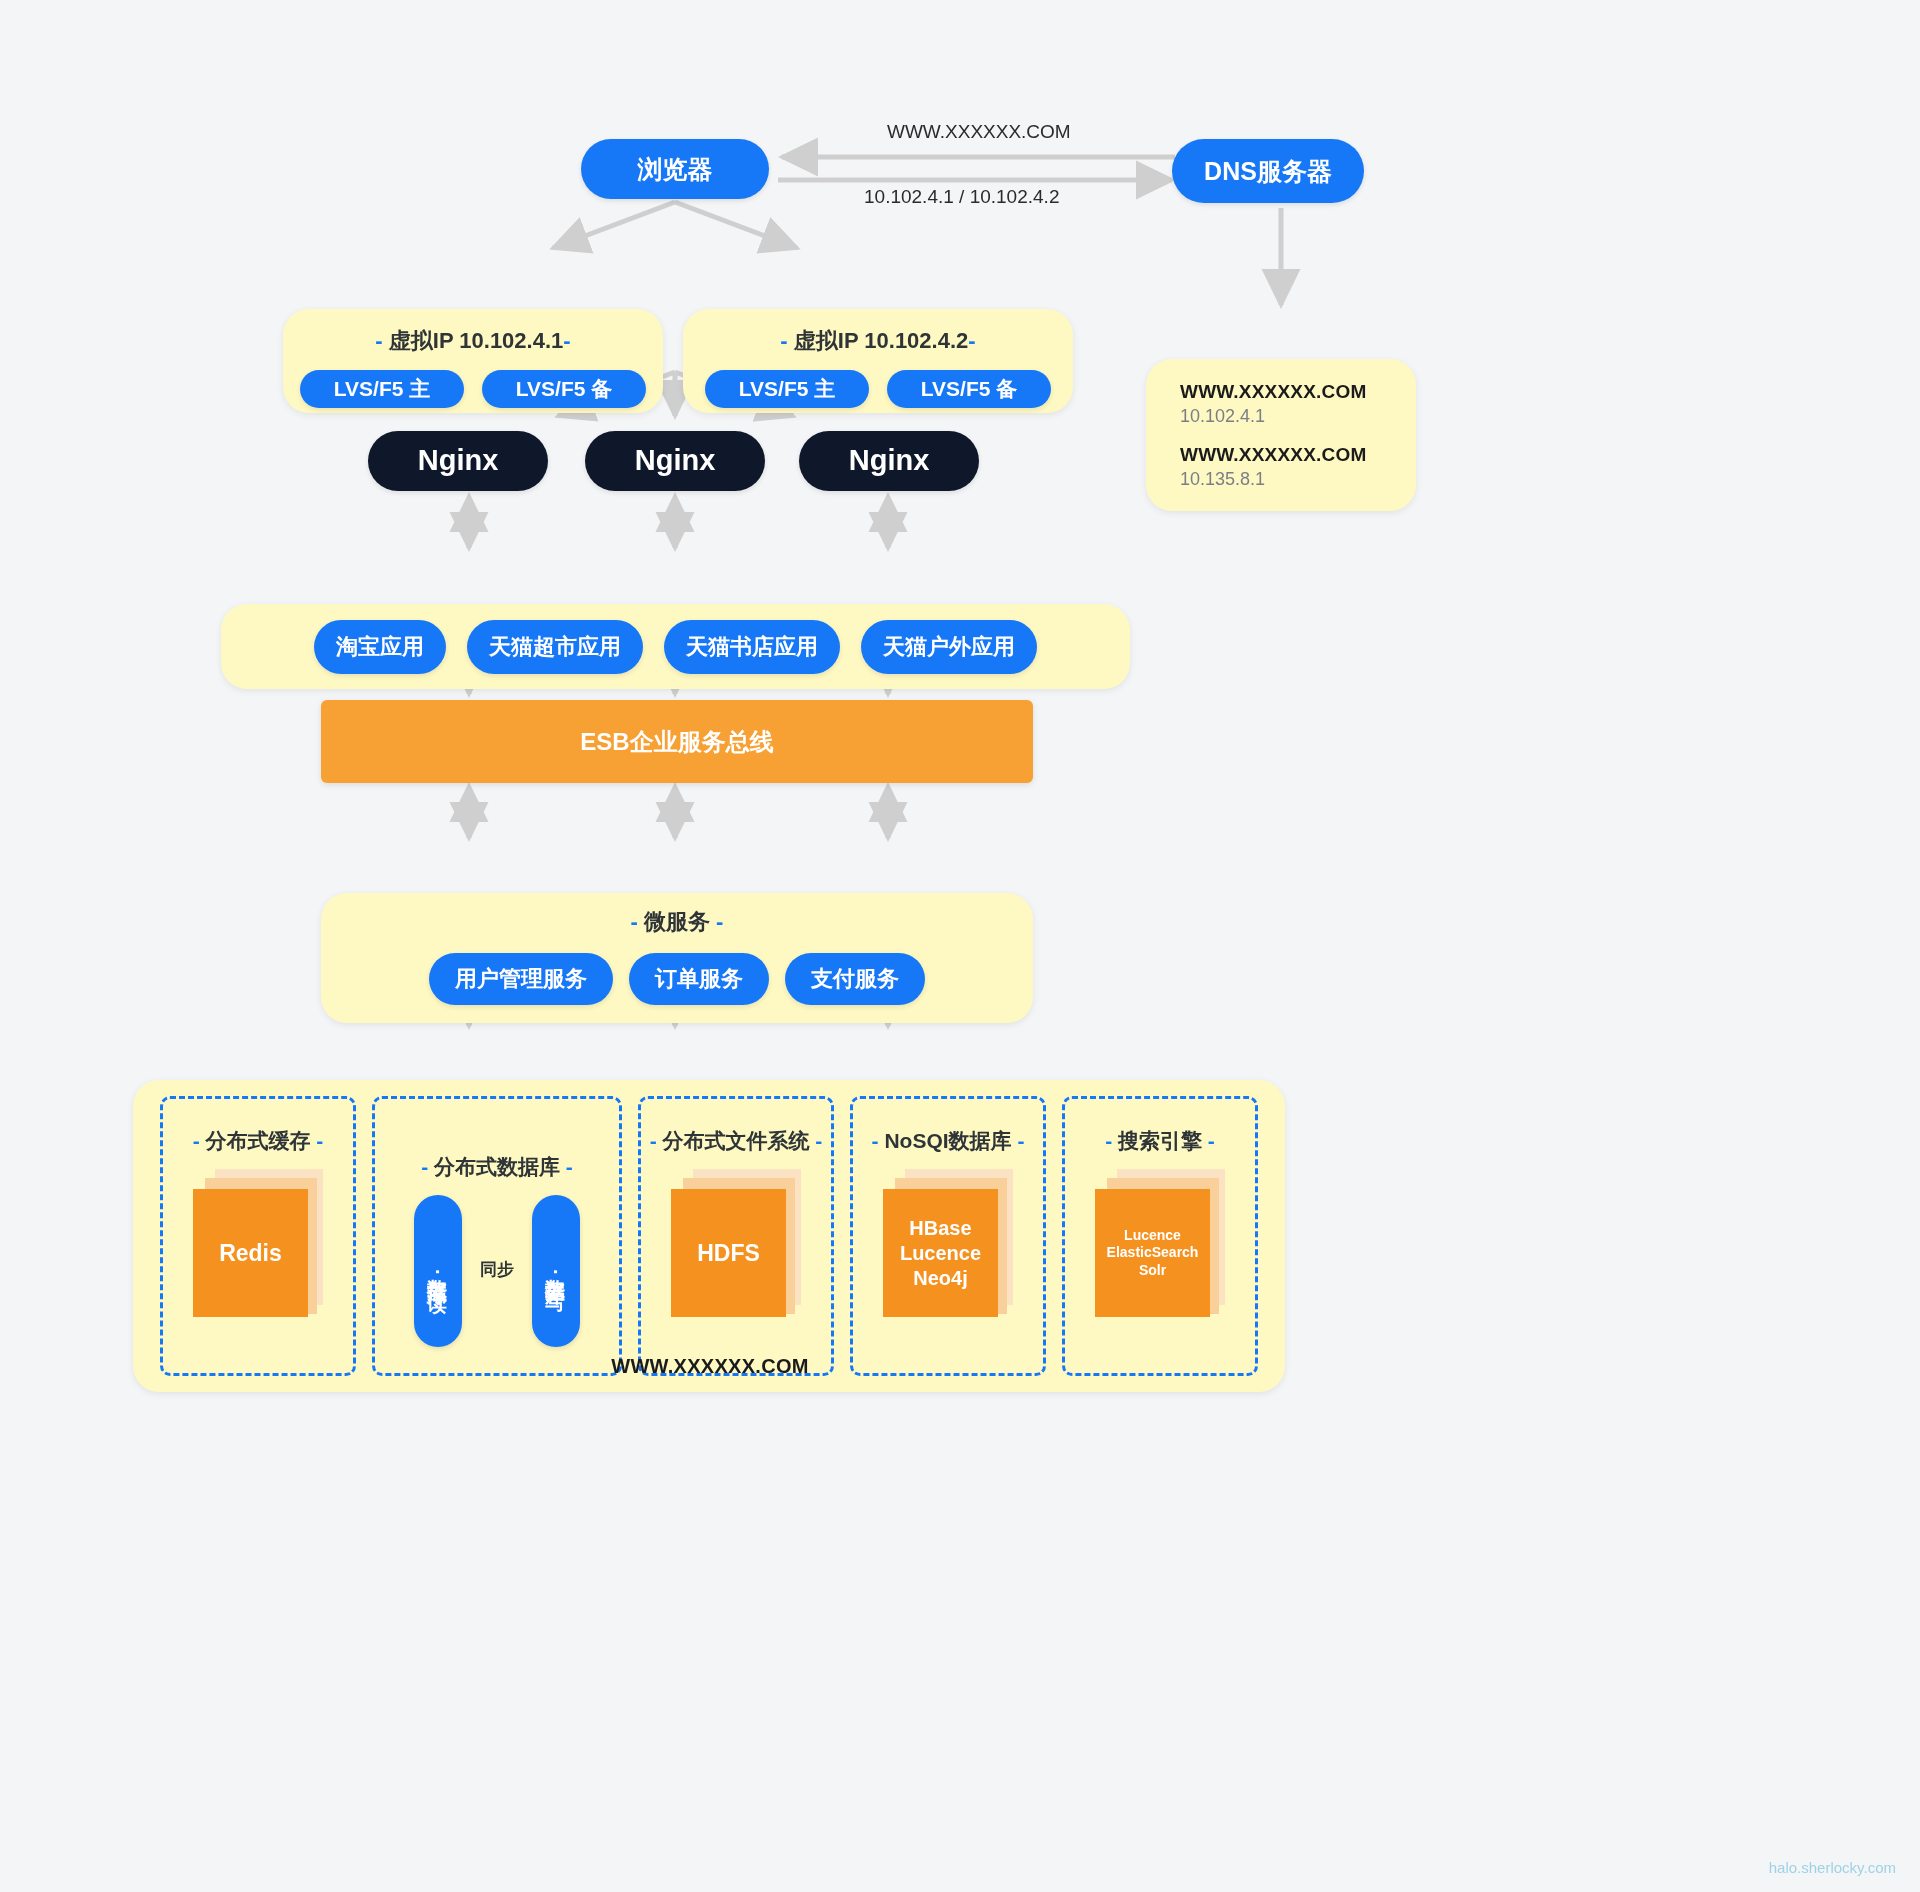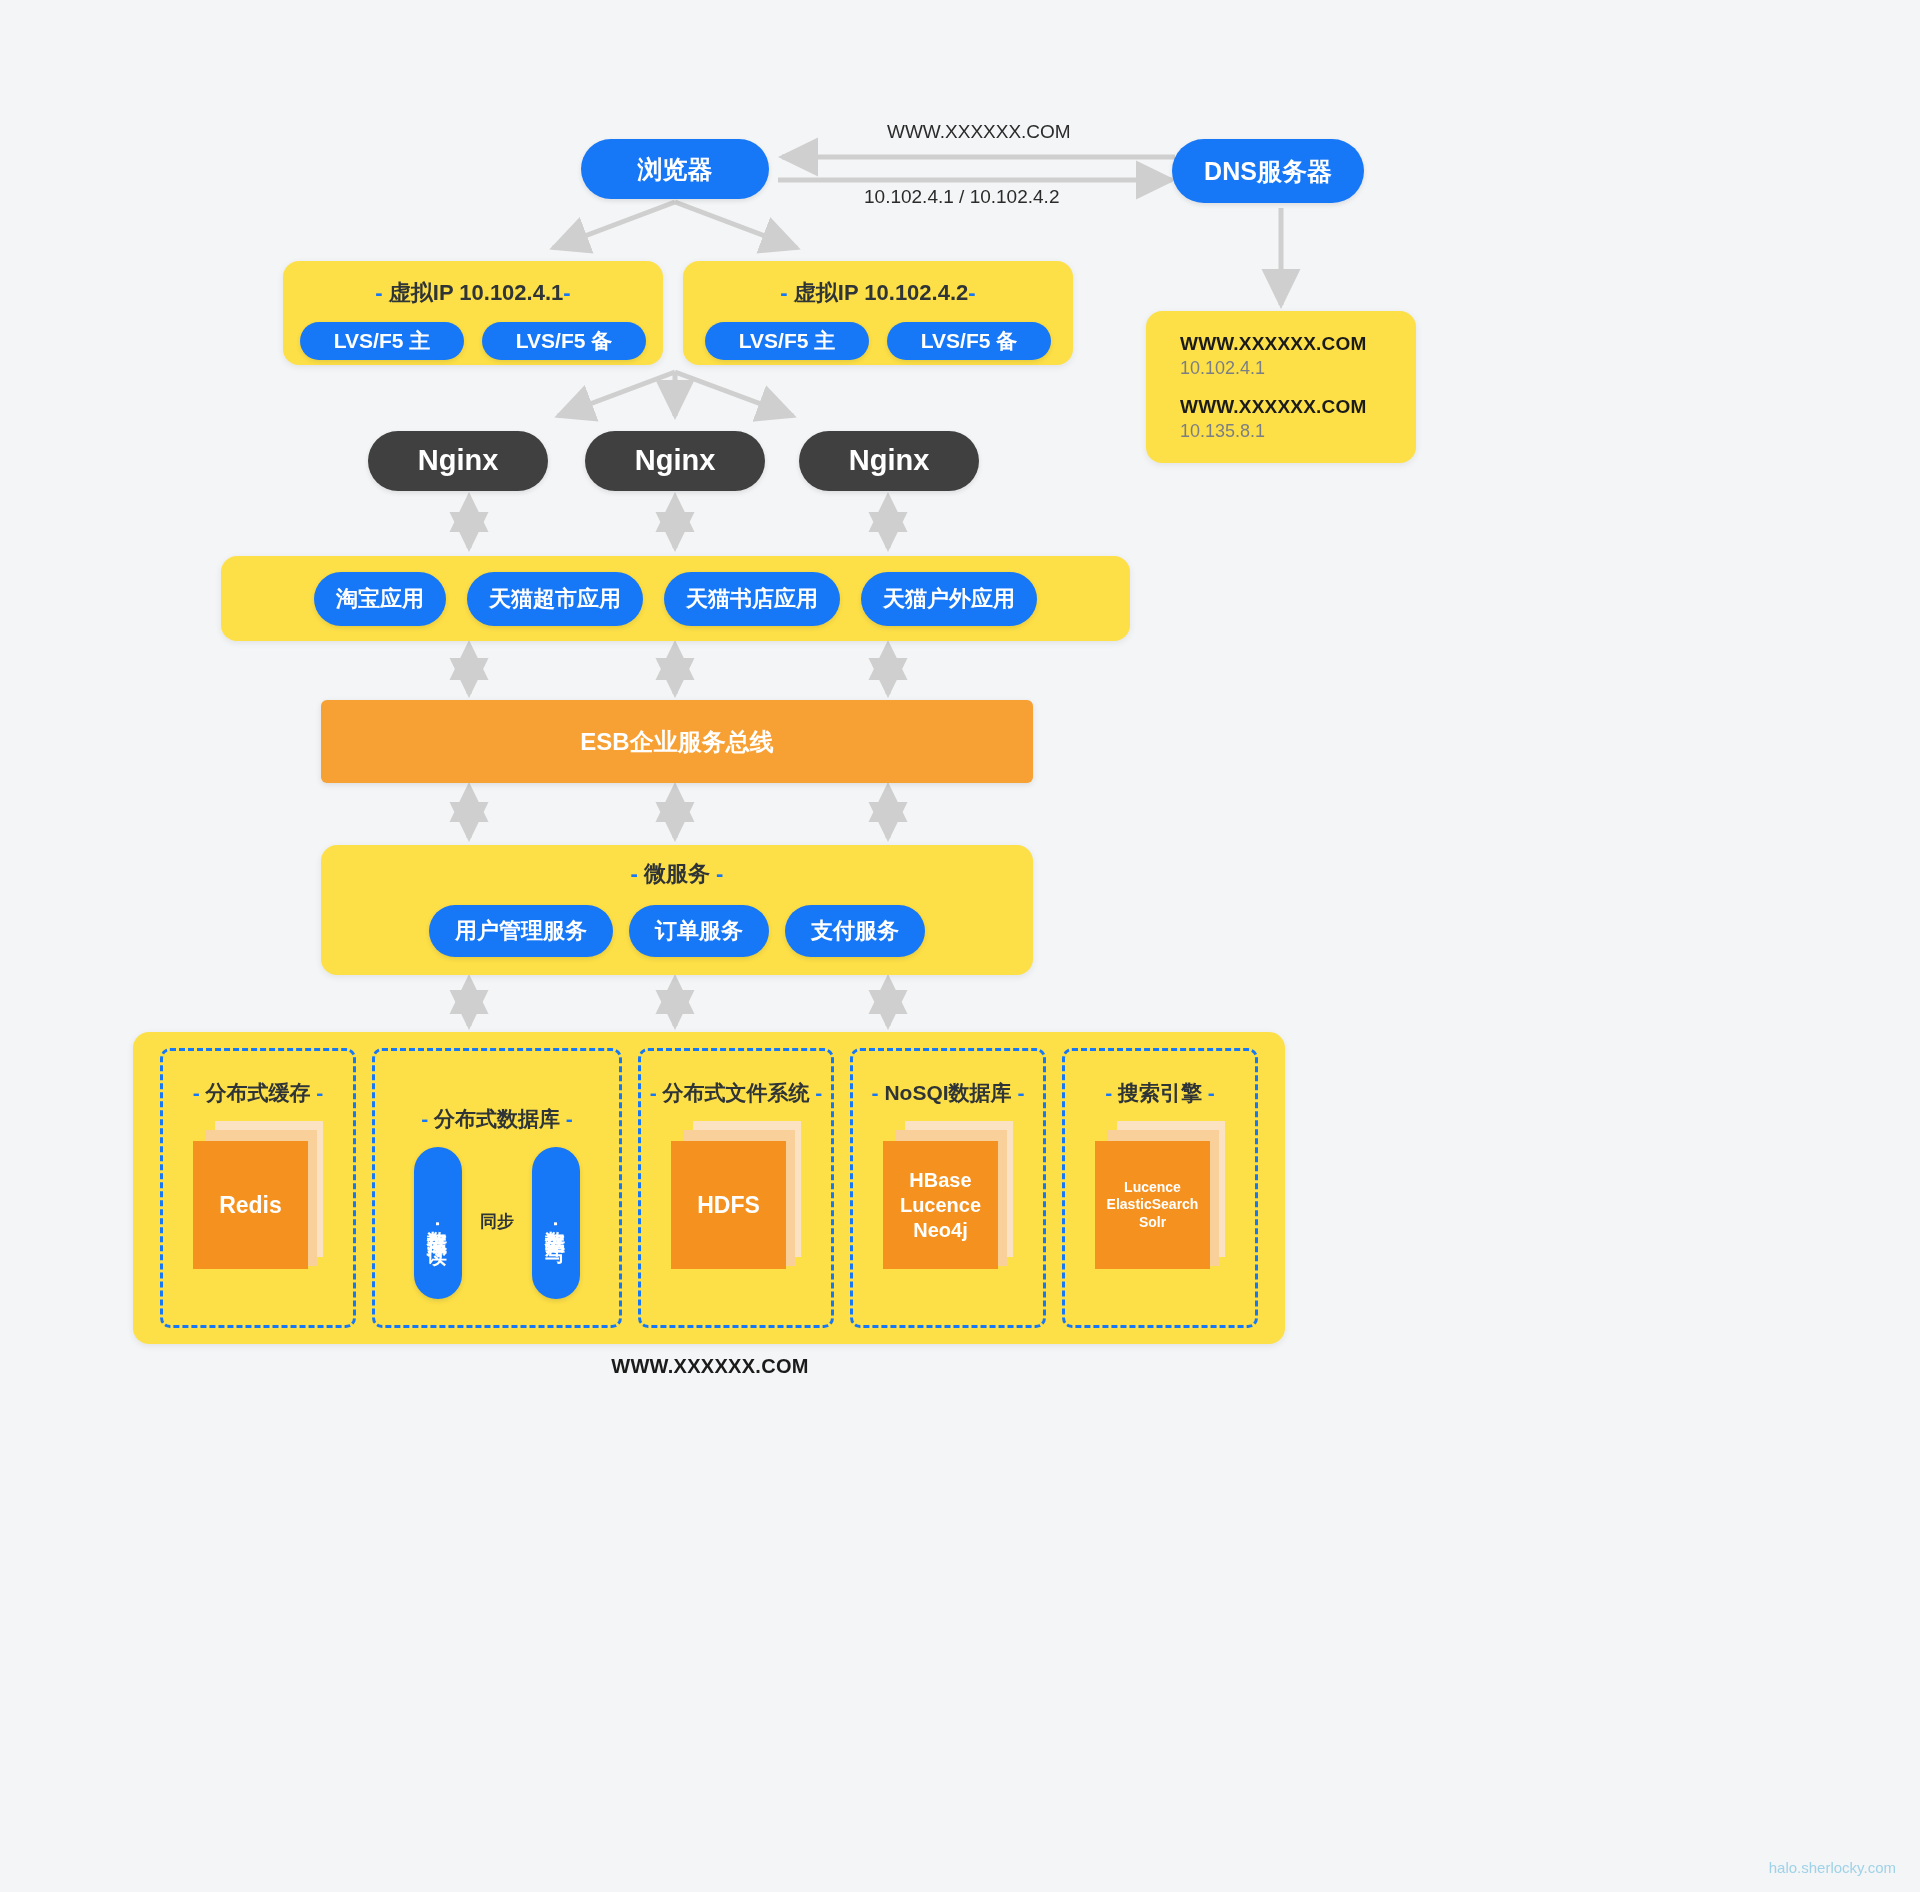--- a/index.html
+++ b/index.html
@@ -15,25 +15,26 @@
   .pill {
     background: #1677f7;
     color: #fff;
     border-radius: 999px;
     display: flex; align-items: center; justify-content: center;
     font-weight: bold;
     box-shadow: 0 2px 5px rgba(0,0,0,.10);
     text-align: center;
     line-height: 1.15;
   }
-  .pill.green { background: #404040; align-items: center; }
+  .pill.green { background: #0f172a; align-items: center; }
   .card {
-    background: #fde047;
-    border-radius: 16px;
+    background: #fef9c3;
+    border-radius: 26px;
     box-shadow: 0 2px 7px rgba(0,0,0,.08);
+    margin-top: 48px;
   }
   .grp-title {
     font-weight: bold;
     color: #2f3437;
     text-align: center;
     white-space: nowrap;
   }
   .grp-title .dash { color: #1677f7; font-weight: bold; }
   .abs { position: absolute; }
 

